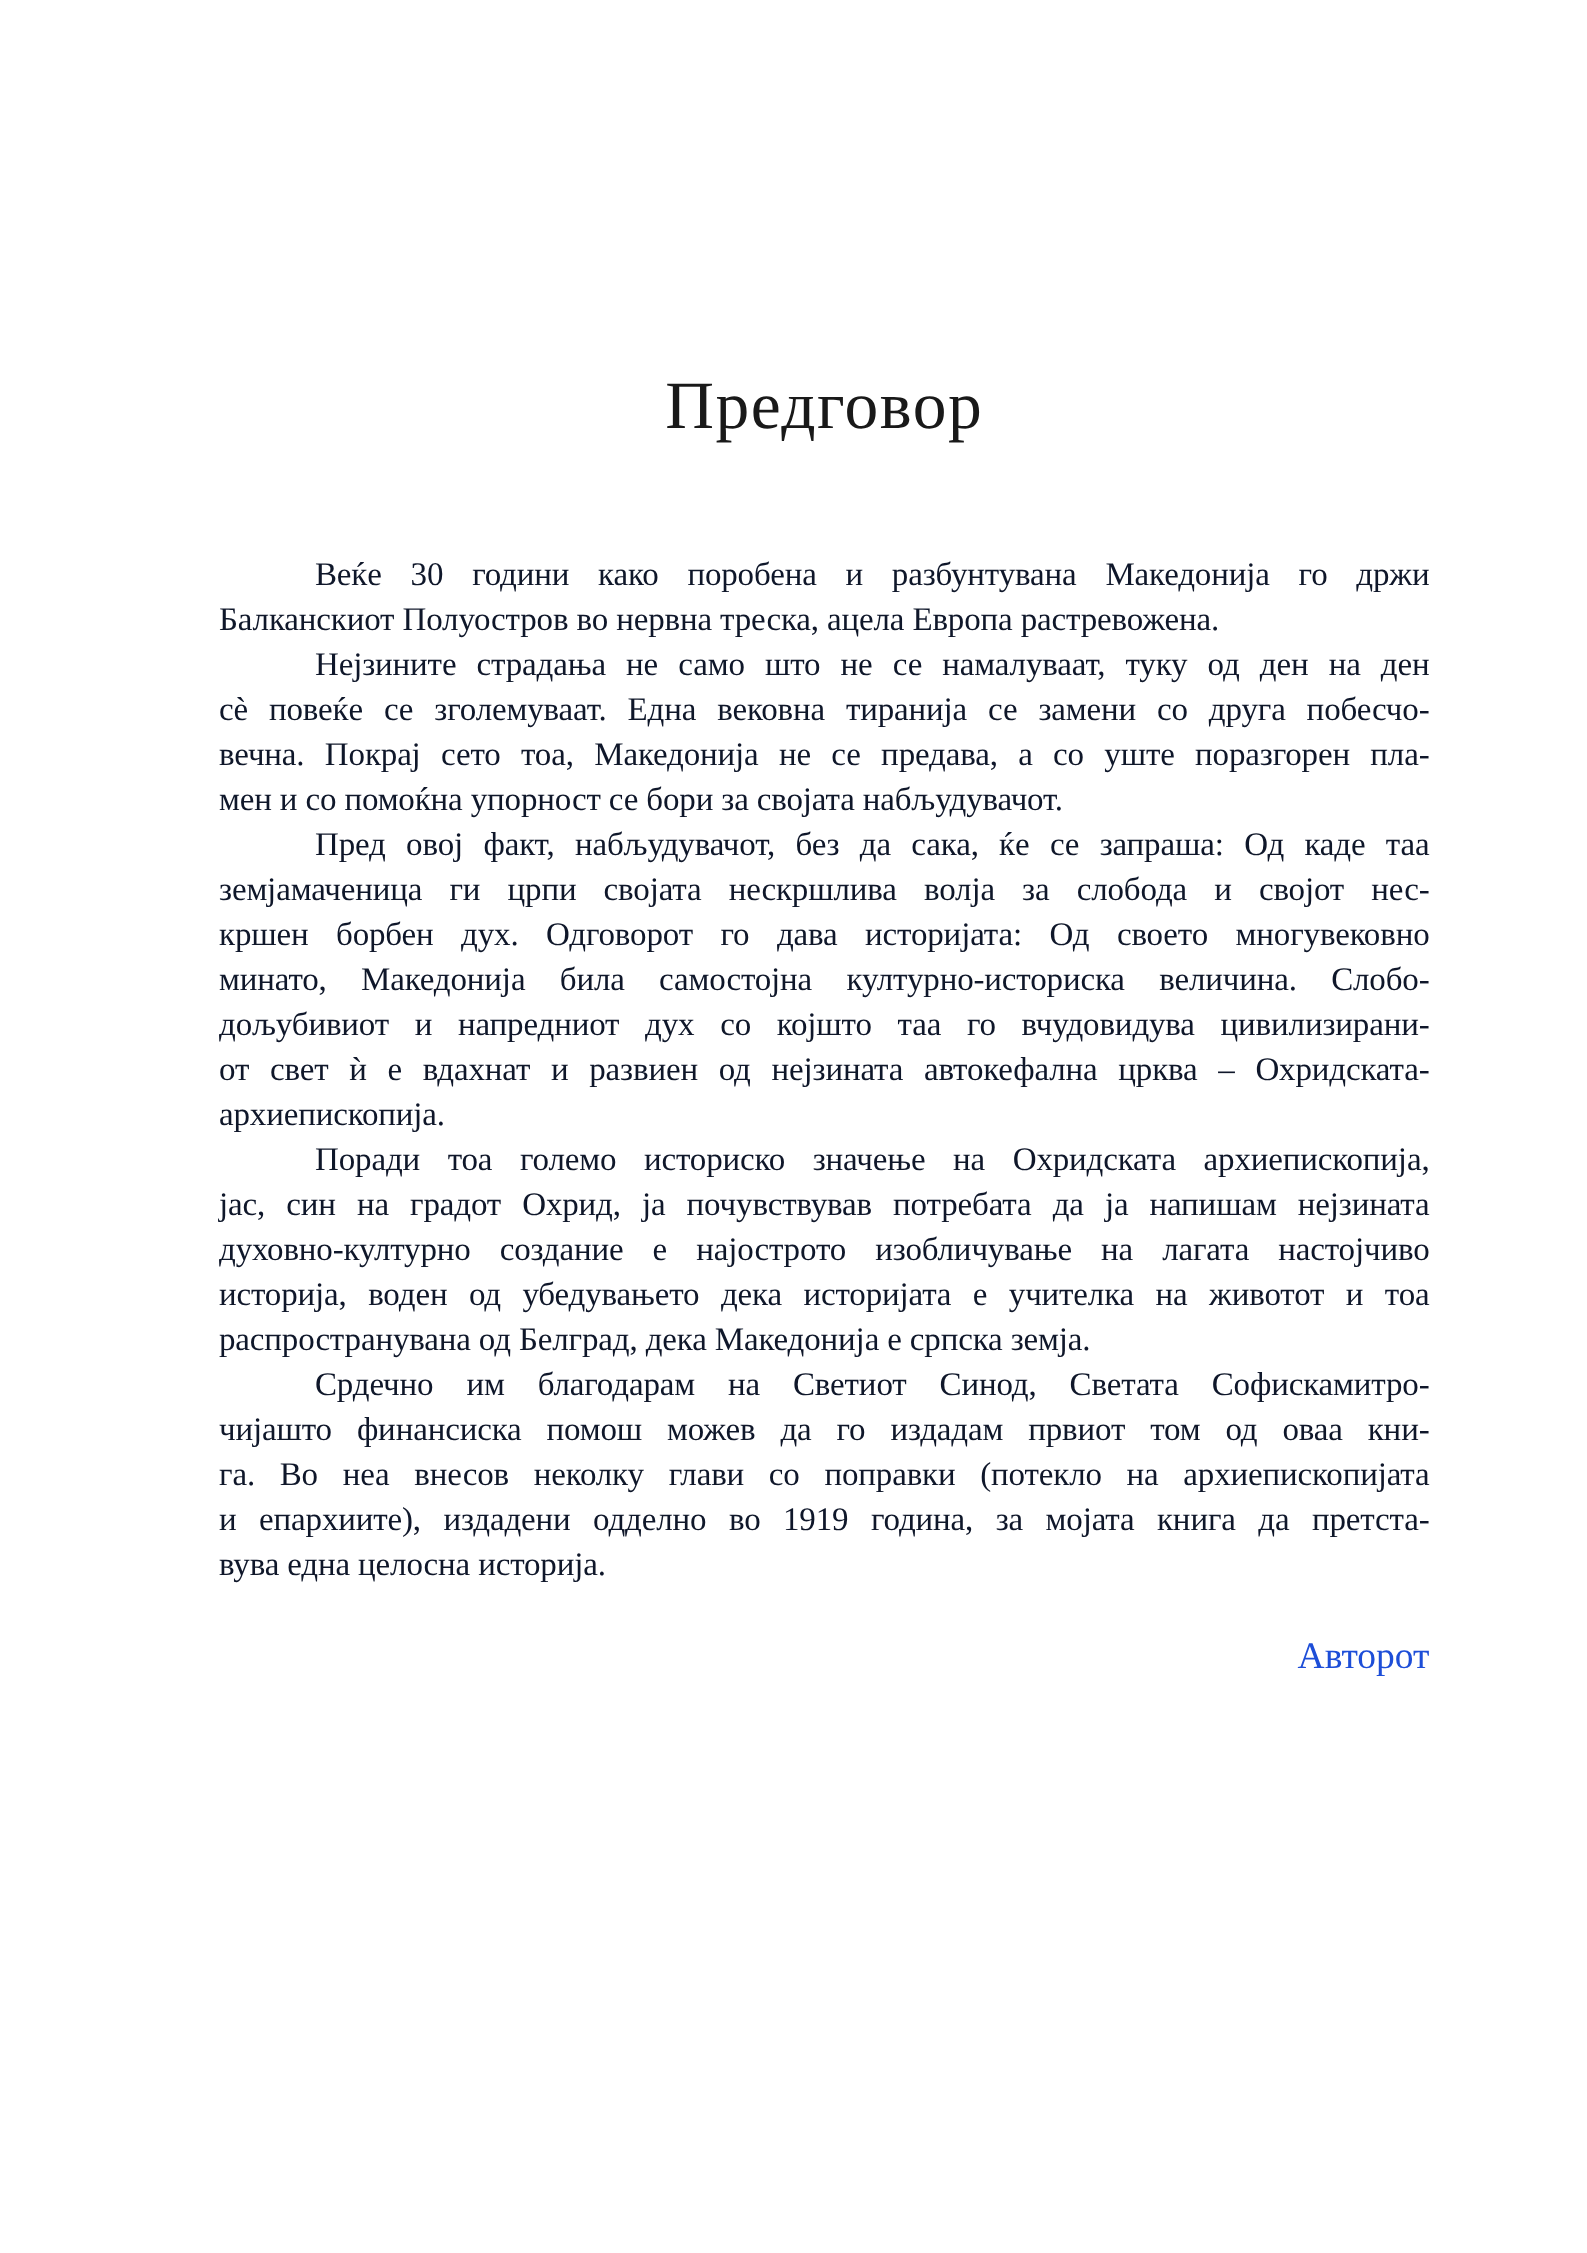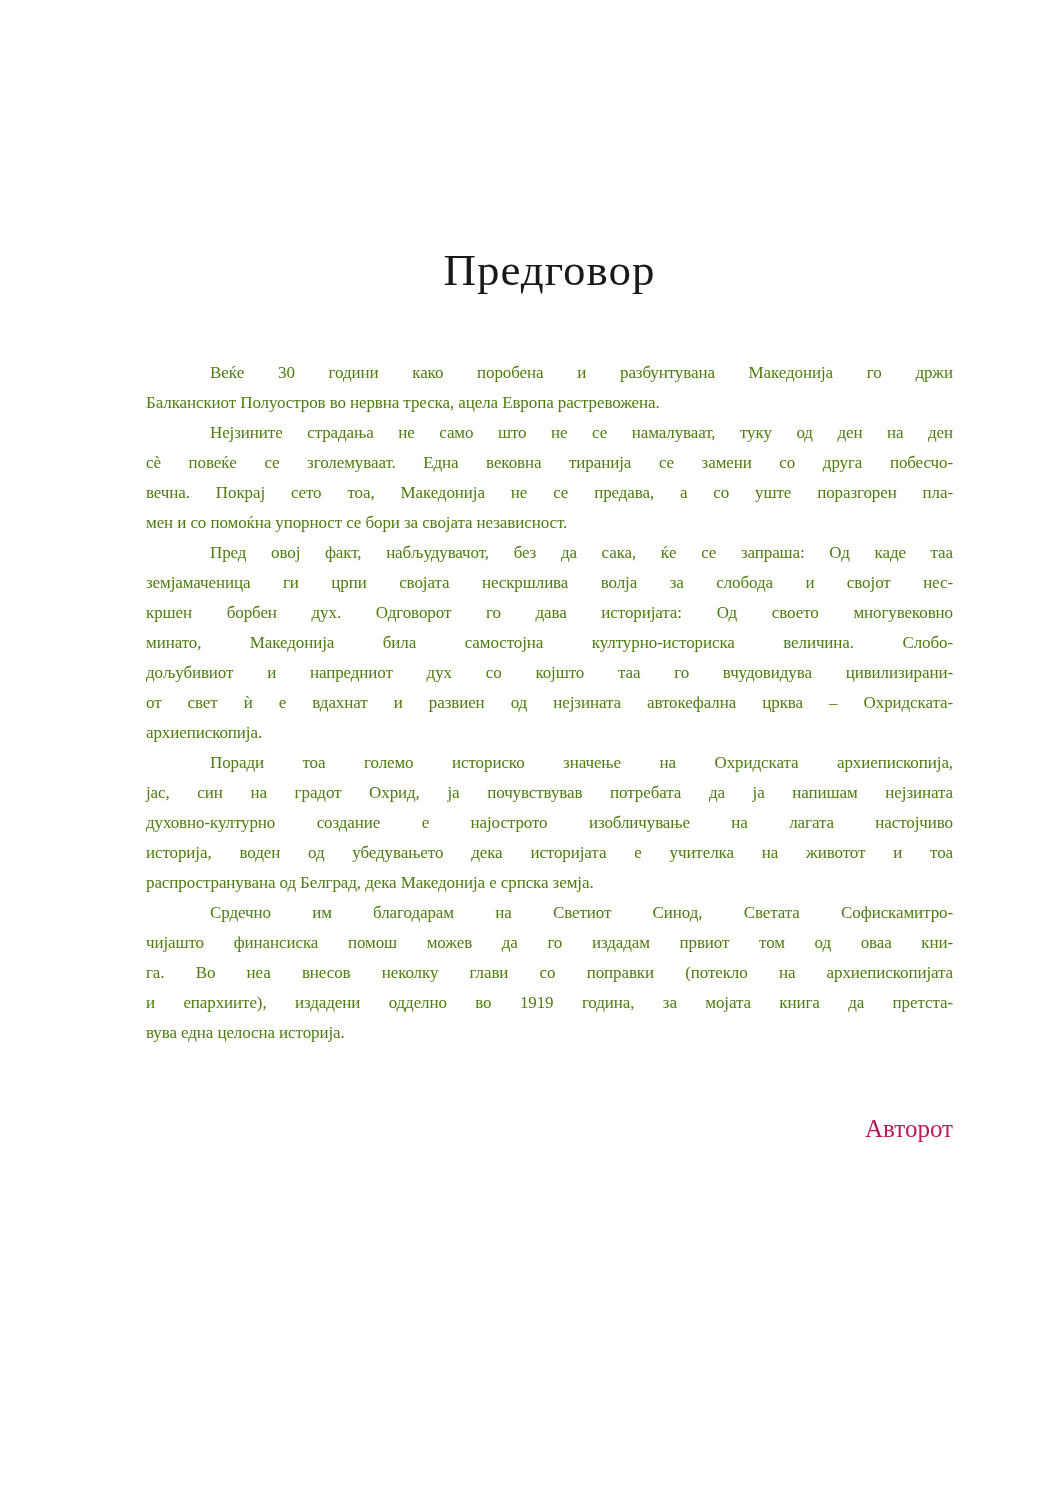--- a/index.html
+++ b/index.html
@@ -24,46 +24,45 @@
     width: 807px;
     text-align: center;
     font-size: 45px;
     line-height: 1.2;
     font-weight: 400;
     letter-spacing: 1px;
     color: #191919;
   }
   .body-text {
     position: absolute;
-    top: 358px;
+    top: 368px;
     left: 146px;
     width: 807px;
-    font-size: 17px;
+    font-size: 22px;
     line-height: 30px;
     letter-spacing: -0.1px;
-    color: #4d7c0f;
+    color: #0f172a;
   }
   .para { margin: 0; }
   .line {
     text-align: justify;
     text-align-last: justify;
     white-space: normal;
   }
   .line.first { text-indent: 64px; }
   .line.last { text-align-last: left; }
   .author-signature {
     position: absolute;
     top: 1090px;
     left: 146px;
     width: 807px;
     text-align: right;
     font-size: 25px;
     line-height: 30px;
-    color: #be185d;
-    margin-top: 24px;
+    color: #1d4ed8;
   }
   .page-number {
     position: absolute;
     top: 1395px;
     left: 916px;
     width: 44px;
     text-align: left;
     font-family: "DejaVu Sans", sans-serif;
     font-size: 25px;
     line-height: 30px;
@@ -78,21 +77,21 @@
 
   <div class="body-text">
       <div class="para">
         <div class="line first">Веќе 30 години како поробена и разбунтувана Македонија го држи</div>
         <div class="line last">Балканскиот Полуостров во нервна треска, ацела Европа растревожена.</div>
       </div>
       <div class="para">
         <div class="line first">Нејзините страдања не само што не се намалуваат, туку од ден на ден</div>
         <div class="line">сè повеќе се зголемуваат. Една вековна тиранија се замени со друга побесчо-</div>
         <div class="line">вечна. Покрај сето тоа, Македонија не се предава, а со уште поразгорен пла-</div>
-        <div class="line last">мен и со помоќна упорност се бори за својата независност.</div>
+        <div class="line last">мен и со помоќна упорност се бори за својата набљудувачот.</div>
       </div>
       <div class="para">
         <div class="line first">Пред овој факт, набљудувачот, без да сака, ќе се запраша: Од каде таа</div>
         <div class="line">земјамаченица ги црпи својата нескршлива волја за слобода и својот нес-</div>
         <div class="line">кршен борбен дух. Одговорот го дава историјата: Од своето многувековно</div>
         <div class="line">минато, Македонија била самостојна културно-историска величина. Слобо-</div>
         <div class="line">дољубивиот и напредниот дух со којшто таа го вчудовидува цивилизирани-</div>
         <div class="line">от свет ѝ е вдахнат и развиен од нејзината автокефална црква – Охридската-</div>
         <div class="line last">архиепископија.</div>
       </div>

